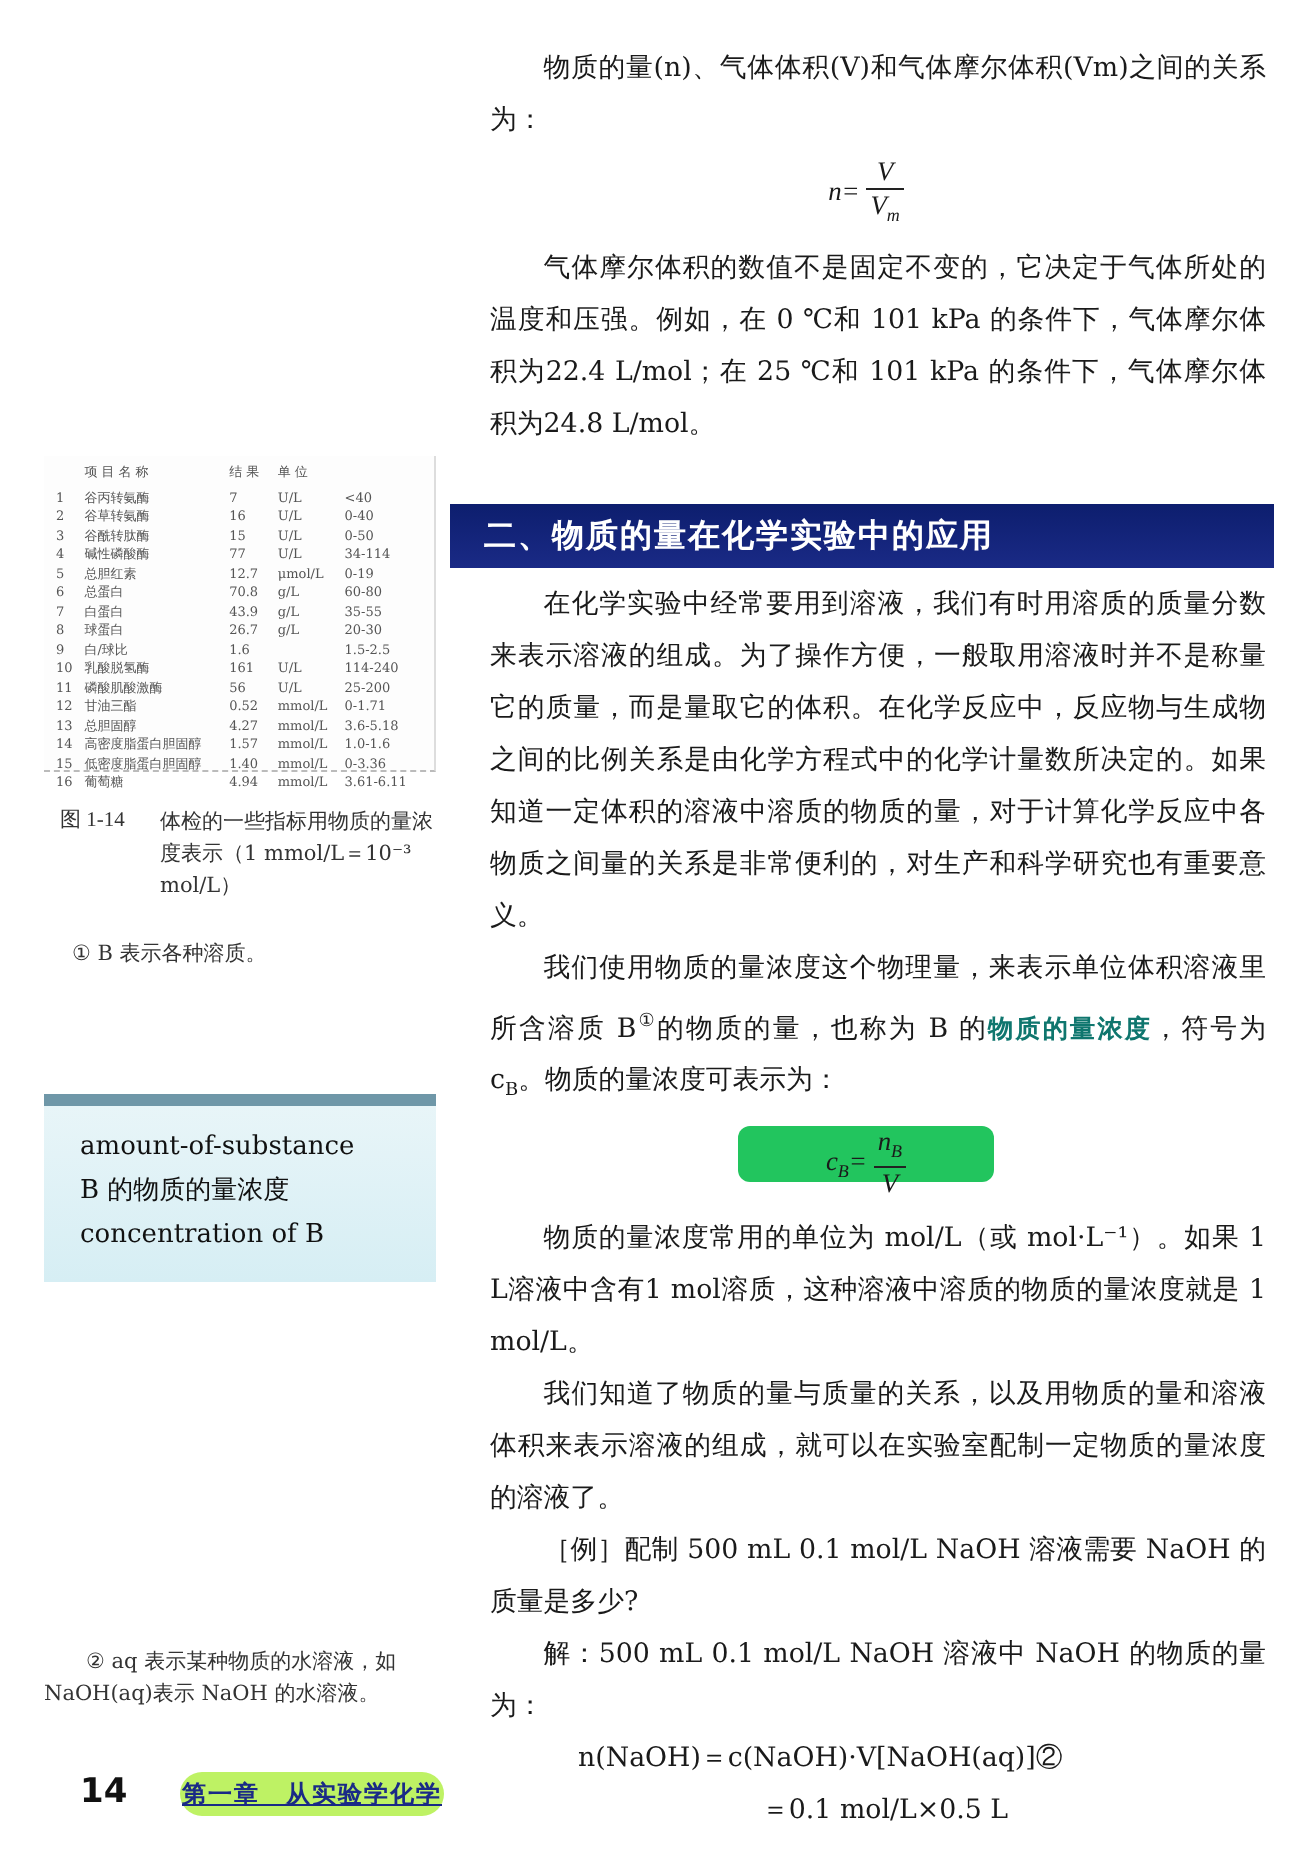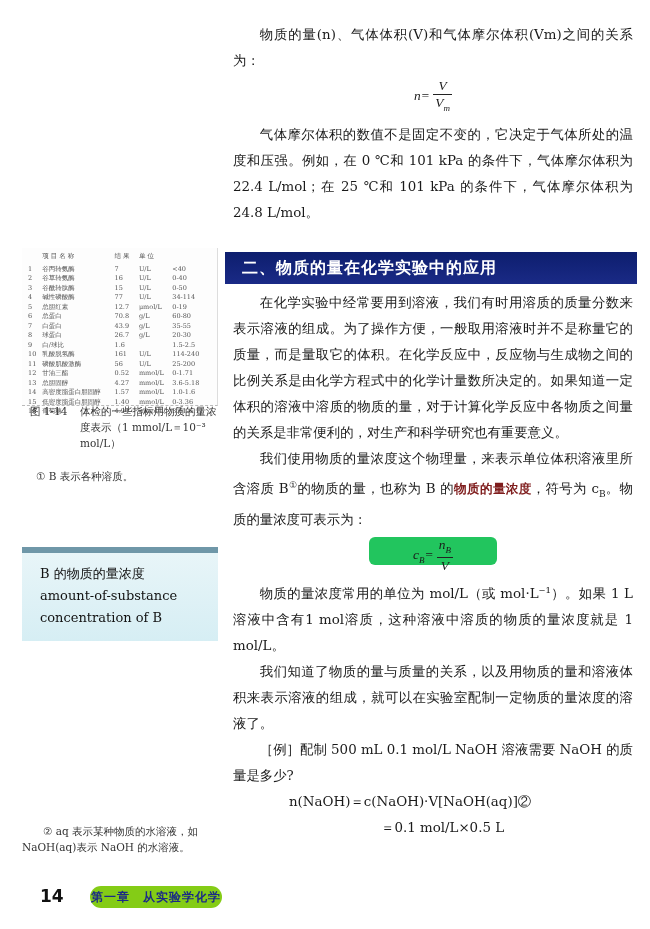--- a/index.html
+++ b/index.html
@@ -2,62 +2,62 @@
 <html><head>
   <meta charset="utf-8">
   <style>
     html, body { margin: 0; padding: 0; }
     body {
       width: 650px; height: 929px; background: #ffffff; position: relative; overflow: hidden;
       font-family: "DejaVu Serif", "Liberation Serif", serif; color: #1a1a1a;
     }
     .main { position: absolute; left: 233px; top: 22px; width: 400px; font-size: 13.4px; line-height: 26px; }
     .p { margin: 0; text-align: justify; }
-    .indent { text-indent: 2em; }
+    .indent { text-indent: 2em; margin-left: 12px; }
     .formula { text-align: center; font-family: "Liberation Serif", serif; font-style: italic; margin: 4px 0 6px 0; }
     .frac { display: inline-block; vertical-align: middle; text-align: center; line-height: 16px; }
     .frac .num { display: block; border-bottom: 1px solid #222; padding: 0 2px; }
     .frac .den { display: block; padding: 0 2px; }
     sub { font-size: 9px; }
     sup { font-size: 9px; }
     .section-bar {
       margin: 26px 0 6px -8px; width: 412px; height: 32px; background: linear-gradient(#0d1e6e, #1a2a86);
       color: #ffffff; font-family: "DejaVu Sans", sans-serif; font-weight: bold; font-size: 16px;
       line-height: 32px; padding-left: 17px; box-sizing: border-box; letter-spacing: 1px;
     }
-    .term-blue { color: #7f1d1d; font-weight: bold; font-family: "DejaVu Sans", sans-serif; font-size: 12.6px; }
+    .term-blue { color: #0f766e; font-weight: bold; font-family: "DejaVu Sans", sans-serif; font-size: 12.6px; }
     .cb-formula {
       margin: 4px auto 16px auto; width: 128px; height: 28px; background: #22c55e; border-radius: 6px;
       text-align: center; line-height: 28px; font-family: "Liberation Serif", serif; font-style: italic;
     }
     .calc { margin-left: 56px; }
     .calc-line { white-space: nowrap; }
     .calc-cont { margin-left: 92px; }
     
     .side { position: absolute; left: 22px; width: 196px; font-family: "DejaVu Serif", serif; }
     .fig {
-      top: 248px; height: 158px; border-right: 1px solid #ddd; border-bottom: 1px dashed #bbb;
+      top: 228px; height: 158px; border-right: 1px solid #ddd; border-bottom: 1px dashed #bbb;
       background: #fdfdfd; font-size: 6.5px; color: #555; line-height: 9.5px; box-sizing: border-box; padding: 4px 6px 0 4px;
     }
     .fig table { border-collapse: collapse; width: 100%; }
     .fig td { padding: 0 2px; white-space: nowrap; }
     .fig .hdr td { padding-bottom: 3px; letter-spacing: 2px; }
     .fig .footer { margin-top: 4px; border-top: 1px solid #ddd; padding-top: 3px; display: flex; justify-content: space-around; }
     .caption { top: 403px; font-size: 10.5px; line-height: 16px; color: #333; display: flex; }
-    .caption .lbl { width: 50px; flex: none; padding-left: 8px; }
+    .caption .lbl { width: 50px; flex: none; padding-left: 8px; font-family: Liberation Serif, serif; }
     .fn1 { top: 470px; font-size: 10.5px; color: #333; padding-left: 14px; }
     .termbox {
       top: 547px; height: 94px; background: linear-gradient(#e8f5f8, #d6eef4); box-sizing: border-box;
       border-top: 6px solid #6f97a8; padding: 10px 0 0 18px; font-size: 13px; line-height: 22px; color: #111;
     }
     .fn2 { top: 823px; font-size: 10.5px; line-height: 16px; color: #333; text-indent: 2em; width: 200px; }
     .pagenum { position: absolute; left: 40px; top: 886px; font-family: "DejaVu Sans", sans-serif; font-weight: bold; font-size: 17px; color: #111; }
     .chapter {
-      position: absolute; left: 90px; top: 886px; height: 22px; width: 132px; background: #84cc16; border-radius: 11px;
-      font-family: "DejaVu Sans", sans-serif; font-weight: bold; font-size: 12px; line-height: 22px; color: #1a2a86; text-align: center; letter-spacing: 1px;
+      position: absolute; left: 90px; top: 886px; height: 22px; width: 132px; background: #bef264; border-radius: 11px;
+      font-family: "DejaVu Sans", sans-serif; font-weight: bold; font-size: 12px; line-height: 22px; color: #1a2a86; text-align: center; letter-spacing: 1px; text-decoration: underline;
     }
   </style>
 </head>
 <body>
 
 <div class="main">
 
   <p class="p indent">物质的量(n)、气体体积(V)和气体摩尔体积(Vm)之间的关系为：</p>
 
   <div class="formula">
@@ -80,20 +80,21 @@
     <span>c</span><sub>B</sub><span>=</span>
     <span class="frac">
       <span class="num"><span>n</span><sub>B</sub></span>
       <span class="den">V</span>
     </span>
   </div>
 
   <p class="p indent">物质的量浓度常用的单位为 mol/L（或 mol·L⁻¹）。如果 1 L溶液中含有1 mol溶质，这种溶液中溶质的物质的量浓度就是 1 mol/L。</p>
   <p class="p indent">我们知道了物质的量与质量的关系，以及用物质的量和溶液体积来表示溶液的组成，就可以在实验室配制一定物质的量浓度的溶液了。</p>
   <p class="p indent">［例］配制 500 mL 0.1 mol/L NaOH 溶液需要 NaOH 的质量是多少?</p>
+  <p class="p indent">解：500 mL 0.1 mol/L NaOH 溶液中 NaOH 的物质的量为：</p>
 
   <div class="calc">
     <div class="calc-line">n(NaOH)＝c(NaOH)·V[NaOH(aq)]②</div>
     <div class="calc-line calc-cont">＝0.1 mol/L×0.5 L</div>
 
   </div>
 </div>
 
 <div class="side fig">
   <table>
@@ -223,21 +224,21 @@
 </div>
 
 <div class="side caption">
   <span class="lbl">图 1-14</span>
   <span>体检的一些指标用物质的量浓度表示（1 mmol/L＝10⁻³ mol/L）</span>
 </div>
 
 <div class="side fn1">① B 表示各种溶质。</div>
 
 <div class="side termbox">
+  <div>amount-of-substance</div>
   <div>B 的物质的量浓度</div>
-  <div>amount-of-substance</div>
   <div>concentration of B</div>
 </div>
 
 <div class="side fn2">② aq 表示某种物质的水溶液，如 NaOH(aq)表示 NaOH 的水溶液。</div>
 
 <div class="pagenum">14</div>
 <div class="chapter">第一章　从实验学化学</div>
 
 </body></html>

